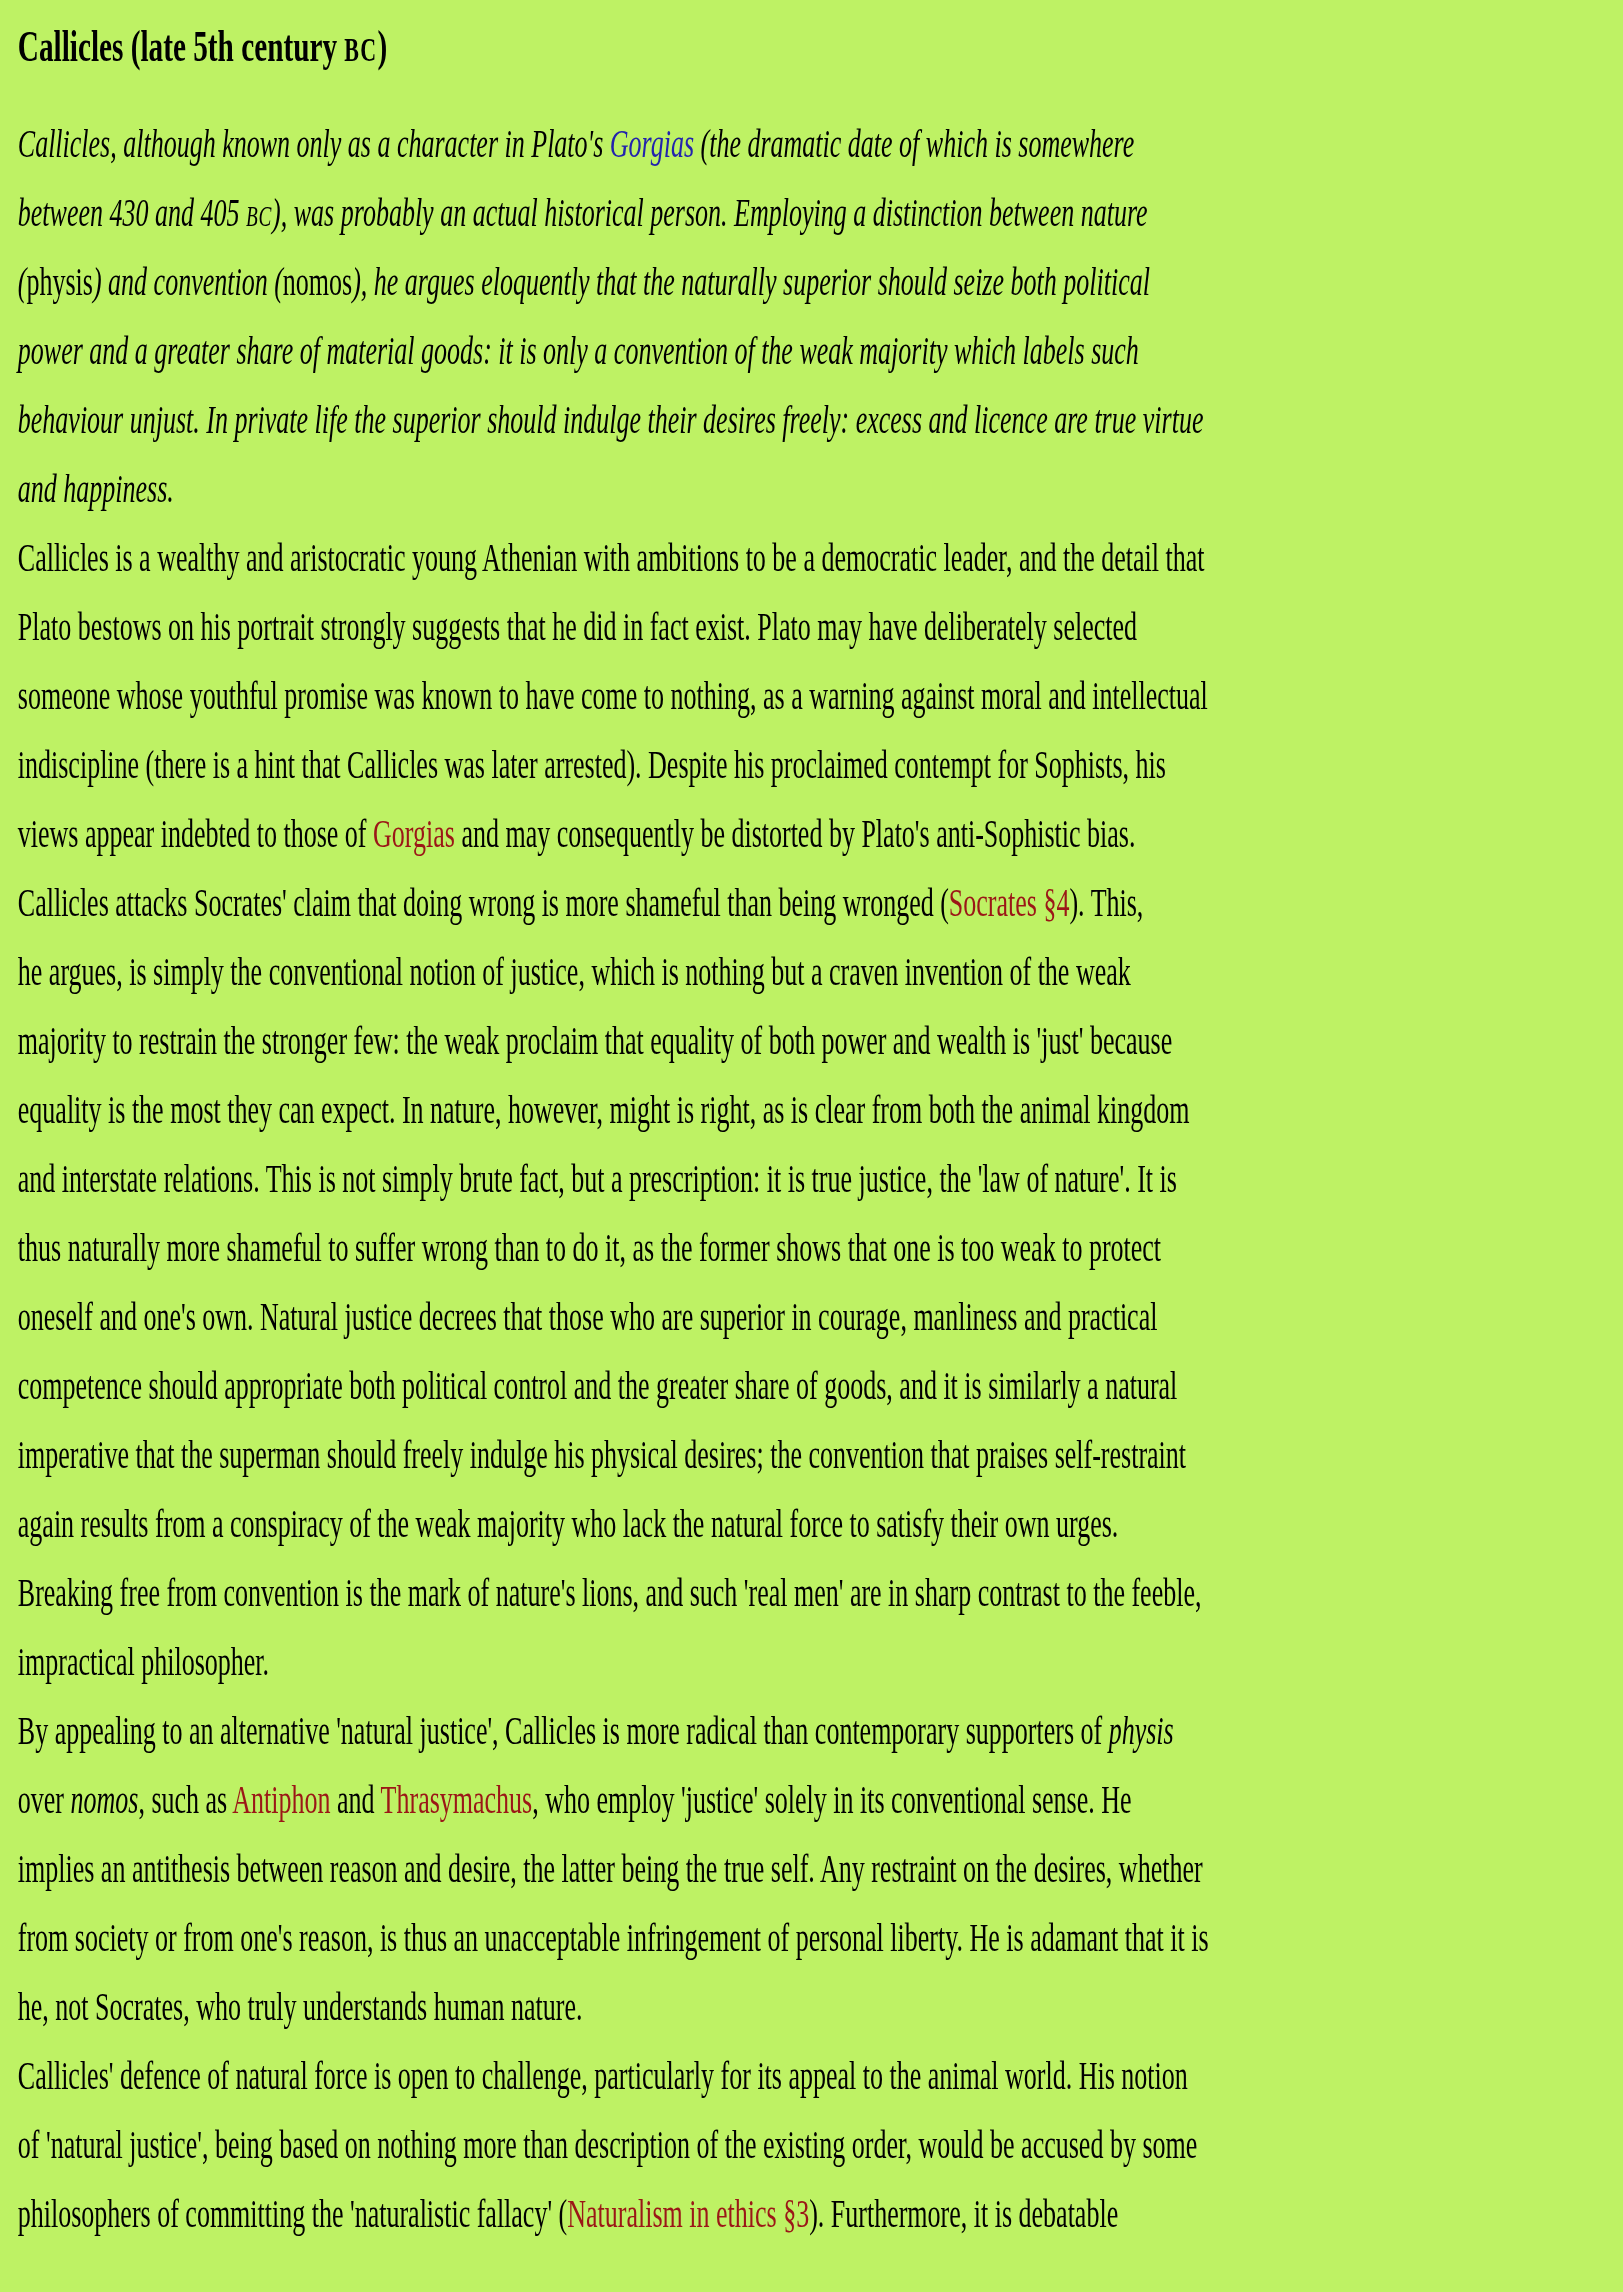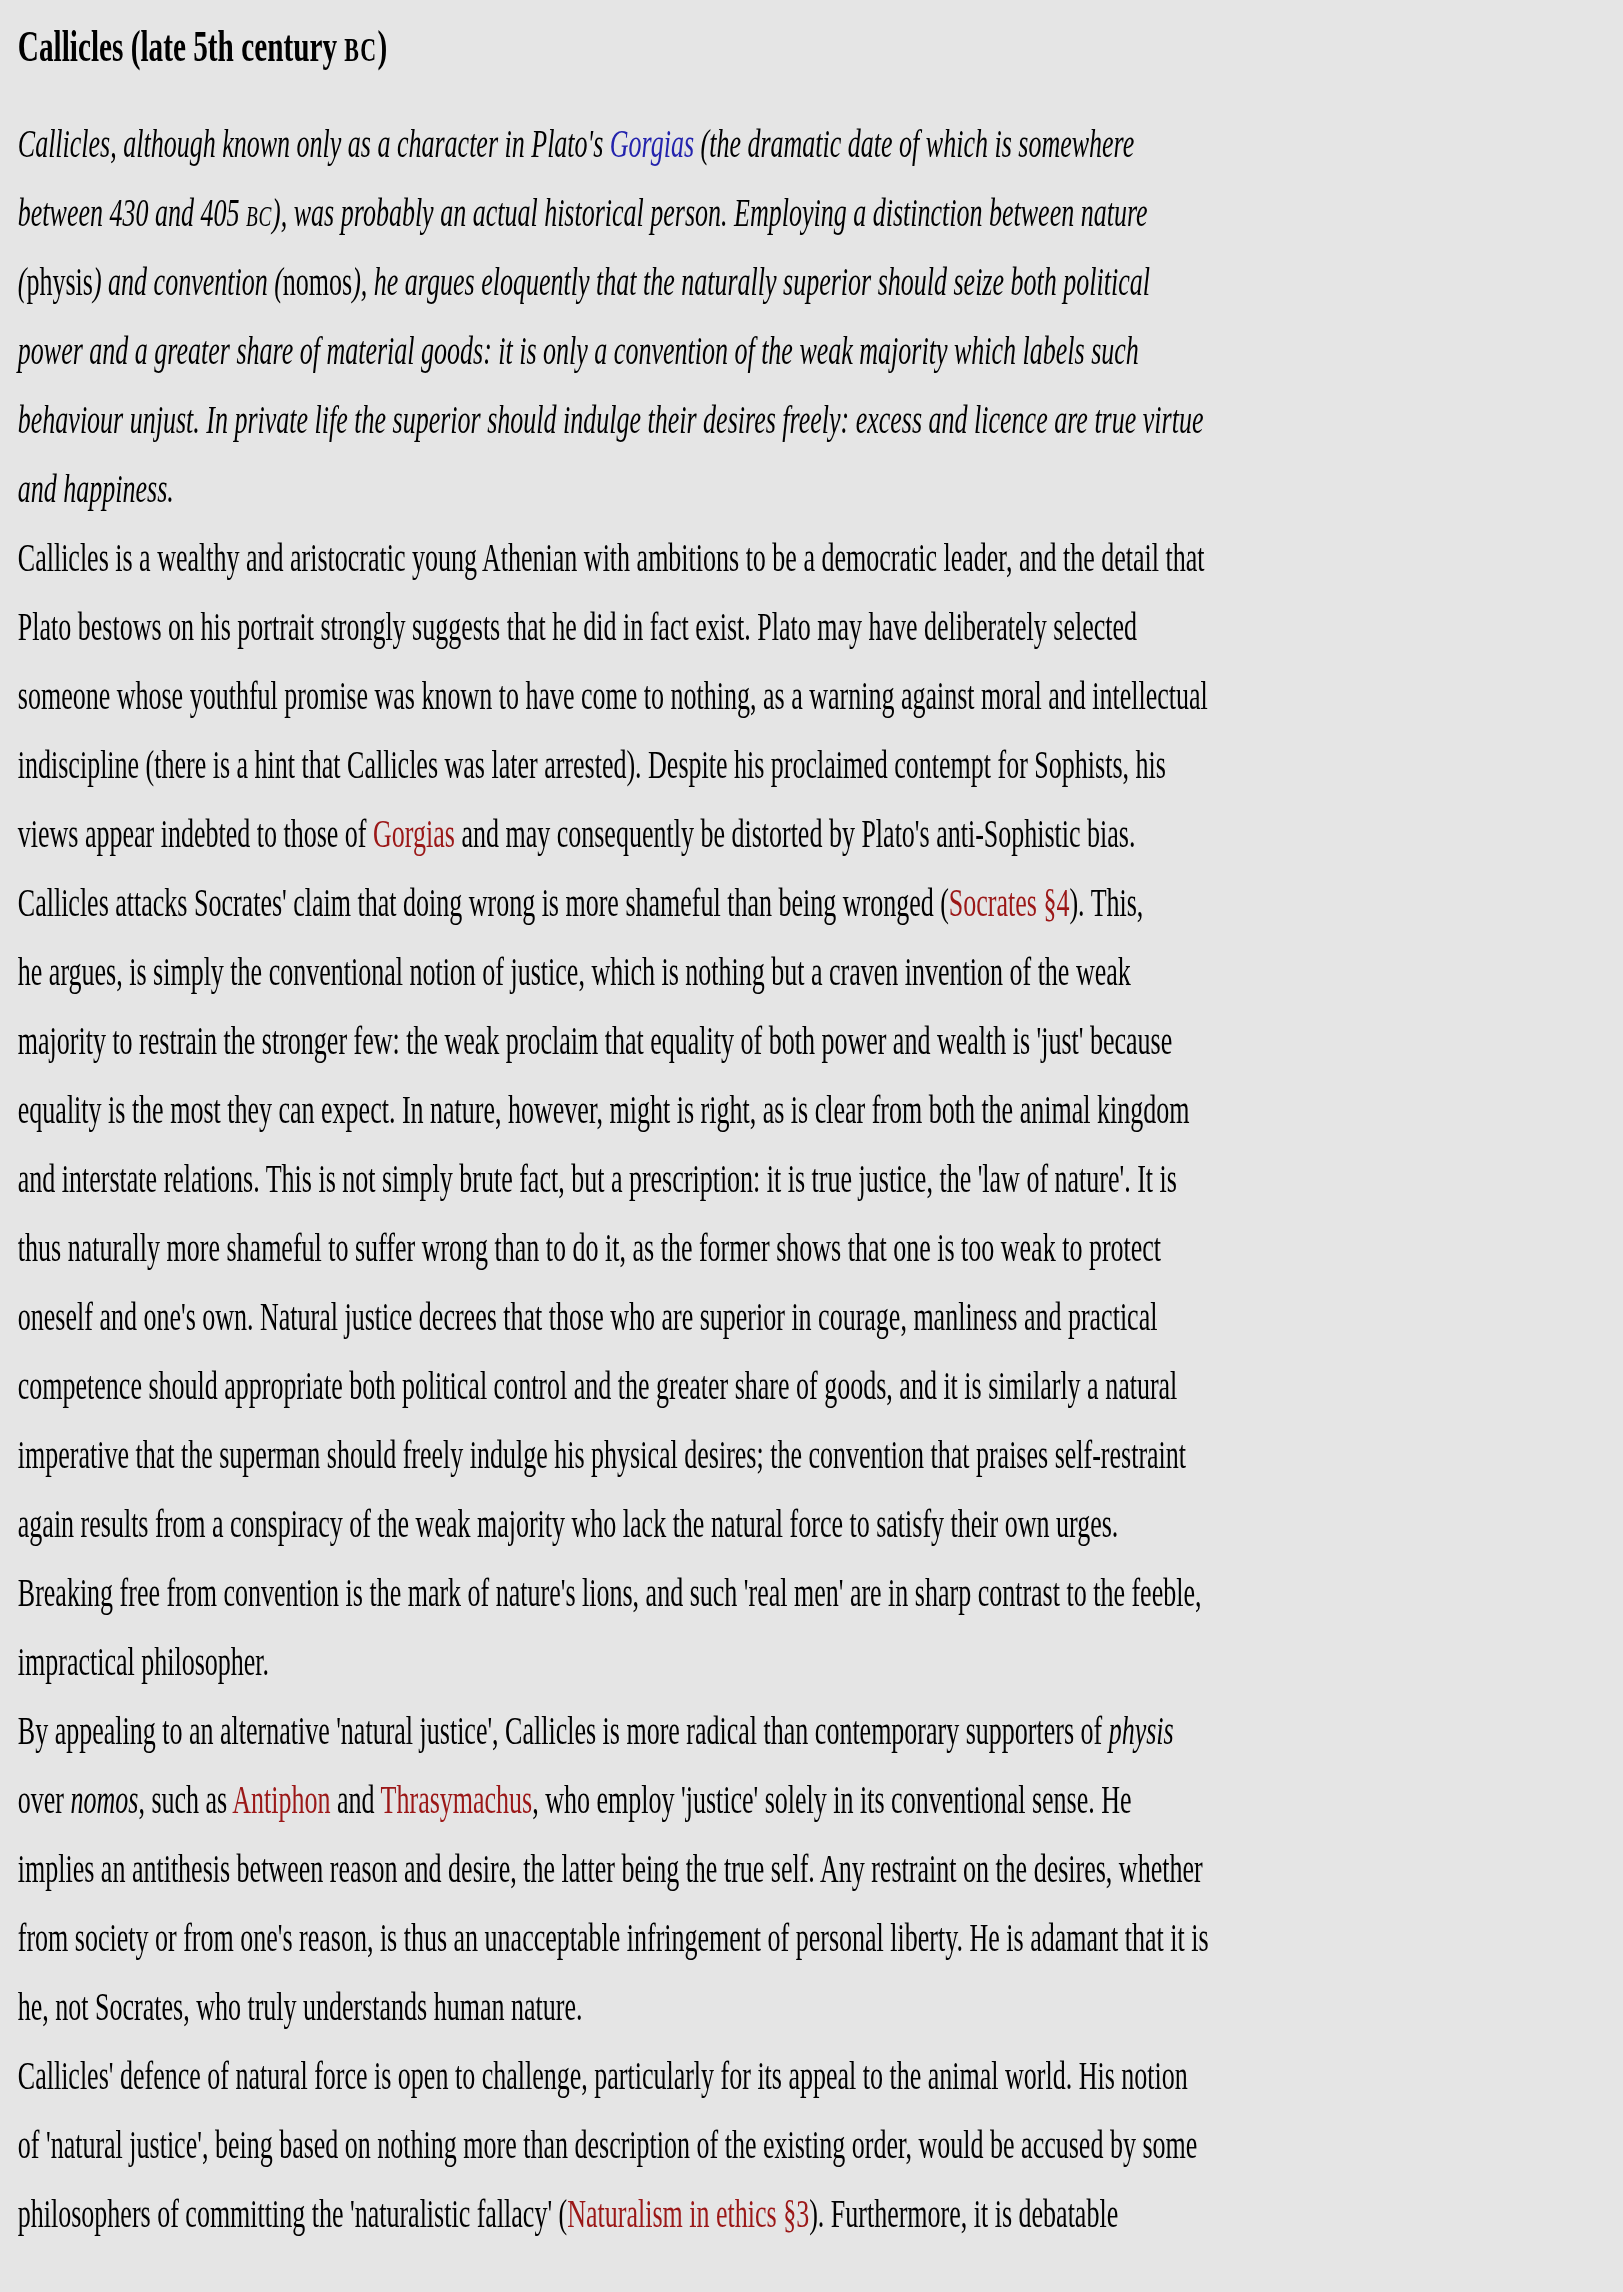--- a/index.html
+++ b/index.html
@@ -3,21 +3,21 @@
 <meta charset="utf-8">
 <style>
   html, body {
     margin: 0; padding: 0;
     background: #ffffff;
     width: 1623px; height: 2293px;
     overflow: hidden;
   }
   .page {
     width: 1623px; height: 2293px;
-    background: #e5e5e5;
+    background: #bef264;
     color: #000000;
     font-family: "Liberation Serif", serif;
   }
   
   .scale {
     transform: scaleX(0.65);
     transform-origin: top left;
     width: 2548px;
     box-sizing: border-box;
     padding: 11.8px 0 0 27.4px;

